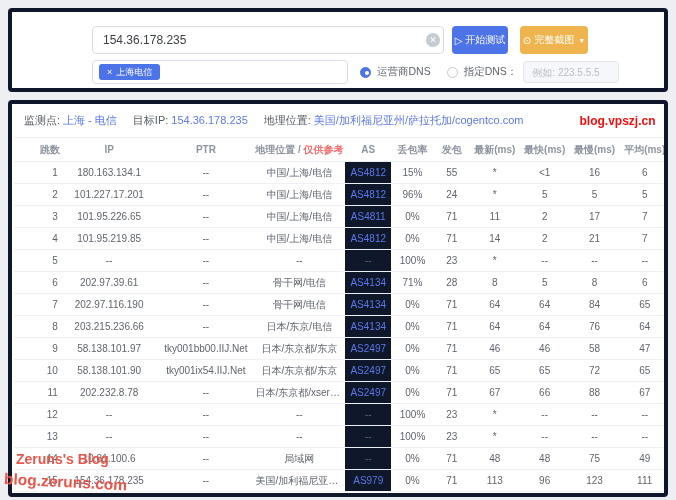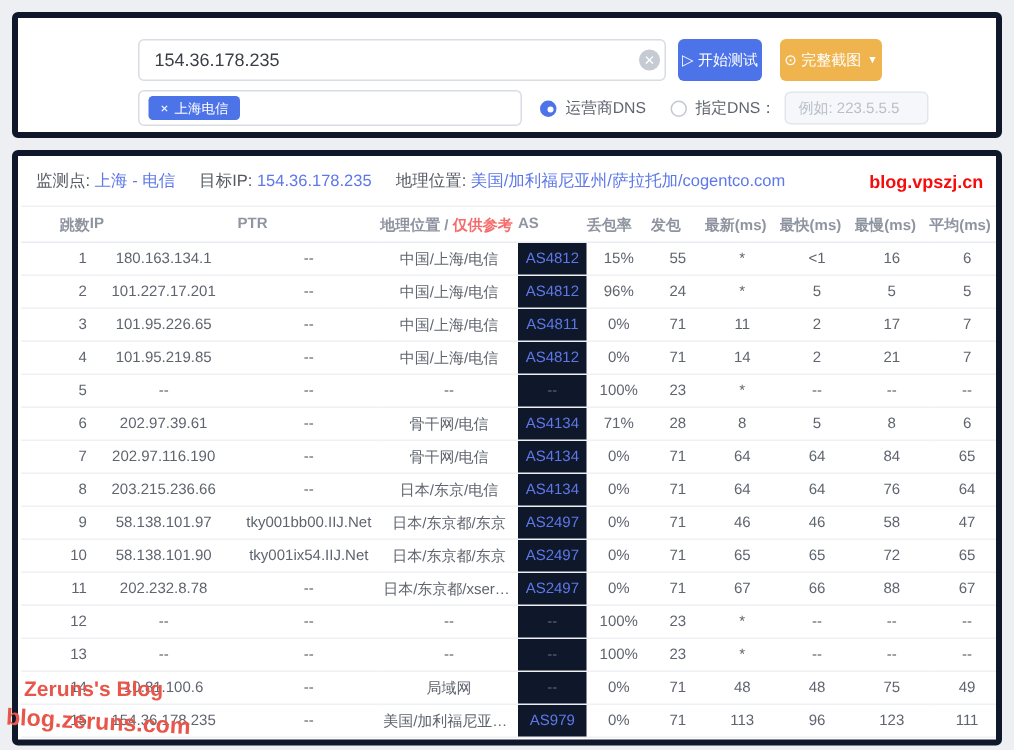--- a/index.html
+++ b/index.html
@@ -50,21 +50,21 @@
   .info-row { display:flex; align-items:center; padding:9px 12px 7px 12px; font-size:11px;
     color:#555a63; white-space:nowrap; }
   .info-item { margin-right:16px; }
   .info-item .val { color:#5d78e8; margin-left:3px; }
   .site-mark { color:#f50d0d; font-weight:bold; font-size:12px; margin-left:40px; }
 
   
   table { width:656px; margin:2px 2px 0 2px; border-collapse:collapse; table-layout:fixed;
     font-size:10px; }
   th { color:#8f95a0; font-weight:bold; height:24px; border-top:1px solid #eef0f4;
-    border-bottom:1px solid #e9ecf1; text-align:left; overflow:hidden; white-space:nowrap; }
+    border-bottom:1px solid #e9ecf1; text-align:center; overflow:hidden; white-space:nowrap; }
   td { height:22px; border-bottom:1px solid #eef0f4; text-align:center; color:#5f646e;
     overflow:hidden; white-space:nowrap; text-overflow:ellipsis; padding:0 2px; }
   .c0 { width:7%; } .c1 { width:15%; } .c2 { width:14.5%; } .c3 { width:14%; }
   .c4 { width:7%; } .c5 { width:6.5%; } .c6 { width:5.5%; } .c7 { width:7.6%; }
   .c8 { width:7.6%;margin-top:40px; } .c9 { width:7.6%; } .c10 { width:7.7%; }
   th.c0, td.c0 { text-align:right; padding-left:10px; }
   td.c4 { background:#0f172a; }
   .as-link { color:#5d78e8; cursor:pointer; }
   .red-note { color:#f56c6c; }
 

